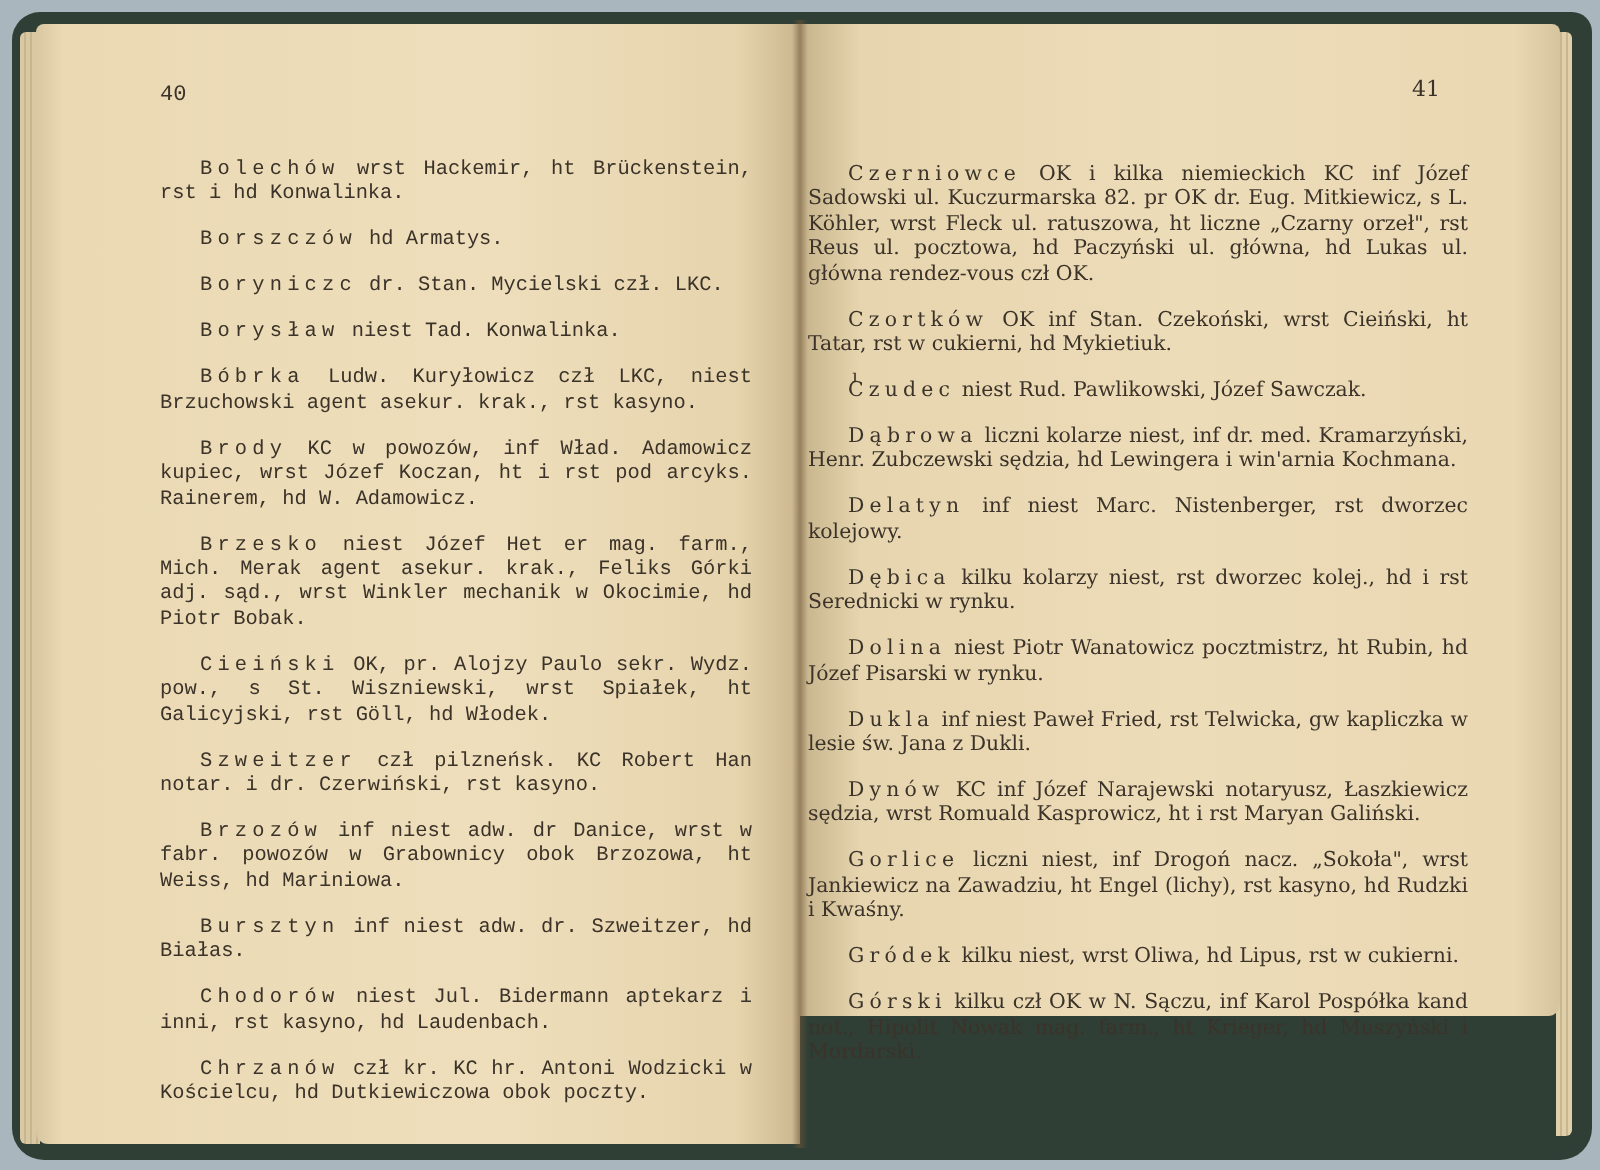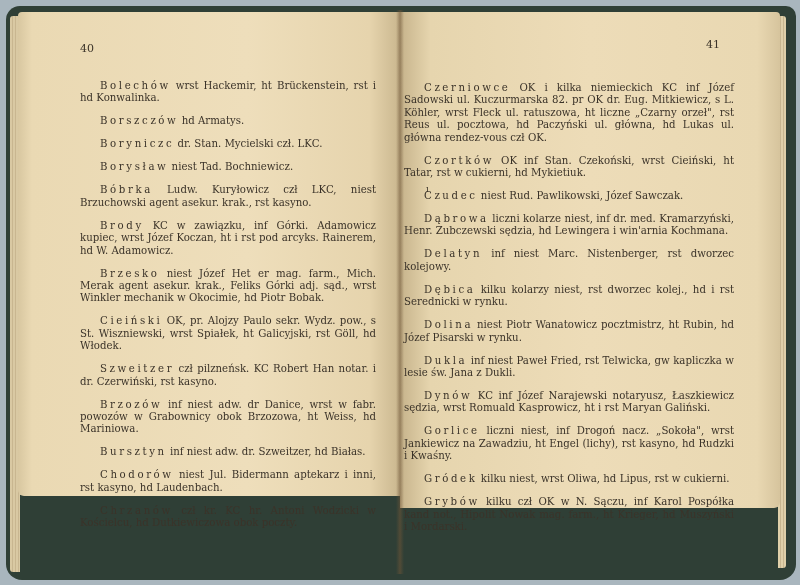--- a/index.html
+++ b/index.html
@@ -1,20 +1,20 @@
 <!DOCTYPE html>
 <html><head>
 <meta charset="utf-8">
 <style>
   html,body{margin:0;padding:0;}
   body{width:800px;height:585px;overflow:hidden;background:#a9b6be;position:relative;font-family:"DejaVu Serif","Liberation Serif",serif;}
   .cover{position:absolute;left:6px;top:6px;width:790px;height:574px;background:#2f3f36;border-radius:14px 10px 16px 16px;}
   .page{position:absolute;background:#ecdcb5;color:#3b3329;}
-  .page.left{left:18px;top:12px;width:382px;height:484px;border-radius:4px 0 0 6px;
-    background:linear-gradient(90deg,#d8c7a0 0px,#ead9b3 14px,#eedebb 60%,#e6d4ad 92%,#c9b68e 100%);}
+  .page.left{left:18px;top:12px;width:382px;height:560px;border-radius:4px 0 0 6px;
+    background:linear-gradient(90deg,#d8c7a0 0px,#ead9b3 14px,#eedebb 60%,#e6d4ad 92%,#c9b68e 100%);font-family:Liberation Mono, monospace;}
   .page.right{left:400px;top:12px;width:380px;height:496px;border-radius:0 4px 6px 0;
     background:linear-gradient(90deg,#c6b38b 0px,#e6d5ae 8%,#eddcb8 50%,#e9d8b2 94%,#d6c49d 100%);}
   .edges-left{position:absolute;left:10px;top:16px;width:10px;height:556px;background:repeating-linear-gradient(90deg,#d9c9a3 0 2px,#c8b690 2px 3px);border-radius:3px 0 0 3px;}
   .edges-right{position:absolute;left:778px;top:16px;width:8px;height:552px;background:repeating-linear-gradient(90deg,#e0d0aa 0 2px,#c8b690 2px 3px);border-radius:0 3px 3px 0;}
   .gutter{position:absolute;left:396px;top:10px;width:8px;height:564px;background:linear-gradient(90deg,rgba(120,95,60,0) 0,rgba(110,85,55,.55) 50%,rgba(120,95,60,0) 100%);}
   .pnum{position:absolute;font-size:11px;color:#3b3329;}
   .entries{position:absolute;font-size:10.2px;line-height:12.4px;text-align:justify;}
   .entry{margin:0 0 10.6px 0;text-indent:20px;}
   .place{letter-spacing:2.6px;}
   .left .entries{left:62px;top:68px;width:296px;}
@@ -27,23 +27,23 @@
 <div class="cover"></div>
 <div class="edges-left"></div>
 <div class="edges-right"></div>
 
 <div class="page left">
   <div class="pnum" style="left:62px;top:30px;">40</div>
   <div class="entries" id="left-entries">
       <p class="entry"><span class="place">Bolechów</span><span> wrst Hackemir, ht Brückenstein, rst i hd Konwalinka.</span></p>
       <p class="entry"><span class="place">Borszczów</span><span> hd Armatys.</span></p>
       <p class="entry"><span class="place">Boryniczc</span><span> dr. Stan. Mycielski czł. LKC.</span></p>
-      <p class="entry"><span class="place">Borysław</span><span> niest Tad. Bochniewicz.</span></p>
+      <p class="entry"><span class="place">Borysław</span><span> niest Tad. Konwalinka.</span></p>
       <p class="entry"><span class="place">Bóbrka</span><span> Ludw. Kuryłowicz czł LKC, niest Brzuchowski agent asekur. krak., rst kasyno.</span></p>
-      <p class="entry"><span class="place">Brody</span><span> KC w zawiązku, inf Górki. Adamowicz kupiec, wrst Józef Koczan, ht i rst pod arcyks. Rainerem, hd W. Adamowicz.</span></p>
+      <p class="entry"><span class="place">Brody</span><span> KC w powozów, inf Wład. Adamowicz kupiec, wrst Józef Koczan, ht i rst pod arcyks. Rainerem, hd W. Adamowicz.</span></p>
       <p class="entry"><span class="place">Brzesko</span><span> niest Józef Het er mag. farm., Mich. Merak agent asekur. krak., Feliks Górki adj. sąd., wrst Winkler mechanik w Okocimie, hd Piotr Bobak.</span></p>
       <p class="entry"><span class="place">Cieiński</span><span> OK, pr. Alojzy Paulo sekr. Wydz. pow., s St. Wiszniewski, wrst Spiałek, ht Galicyjski, rst Göll, hd Włodek.</span></p>
       <p class="entry"><span class="place">Szweitzer</span><span> czł pilzneńsk. KC Robert Han notar. i dr. Czerwiński, rst kasyno.</span></p>
       <p class="entry"><span class="place">Brzozów</span><span> inf niest adw. dr Danice, wrst w fabr. powozów w Grabownicy obok Brzozowa, ht Weiss, hd Mariniowa.</span></p>
       <p class="entry"><span class="place">Bursztyn</span><span> inf niest adw. dr. Szweitzer, hd Białas.</span></p>
       <p class="entry"><span class="place">Chodorów</span><span> niest Jul. Bidermann aptekarz i inni, rst kasyno, hd Laudenbach.</span></p>
       <p class="entry"><span class="place">Chrzanów</span><span> czł kr. KC hr. Antoni Wodzicki w Kościelcu, hd Dutkiewiczowa obok poczty.</span></p>
     </div>
 </div>
 
@@ -55,17 +55,17 @@
       <p class="entry"><span class="place">Czortków</span><span> OK inf Stan. Czekoński, wrst Cieiński, ht Tatar, rst w cukierni, hd Mykietiuk.</span></p>
       <p class="entry"><span class="place">Czudec</span><span> niest Rud. Pawlikowski, Józef Sawczak.</span></p>
       <p class="entry"><span class="place">Dąbrowa</span><span> liczni kolarze niest, inf dr. med. Kramarzyński, Henr. Zubczewski sędzia, hd Lewingera i win'arnia Kochmana.</span></p>
       <p class="entry"><span class="place">Delatyn</span><span> inf niest Marc. Nistenberger, rst dworzec kolejowy.</span></p>
       <p class="entry"><span class="place">Dębica</span><span> kilku kolarzy niest, rst dworzec kolej., hd i rst Serednicki w rynku.</span></p>
       <p class="entry"><span class="place">Dolina</span><span> niest Piotr Wanatowicz pocztmistrz, ht Rubin, hd Józef Pisarski w rynku.</span></p>
       <p class="entry"><span class="place">Dukla</span><span> inf niest Paweł Fried, rst Telwicka, gw kapliczka w lesie św. Jana z Dukli.</span></p>
       <p class="entry"><span class="place">Dynów</span><span> KC inf Józef Narajewski notaryusz, Łaszkiewicz sędzia, wrst Romuald Kasprowicz, ht i rst Maryan Galiński.</span></p>
       <p class="entry"><span class="place">Gorlice</span><span> liczni niest, inf Drogoń nacz. „Sokoła", wrst Jankiewicz na Zawadziu, ht Engel (lichy), rst kasyno, hd Rudzki i Kwaśny.</span></p>
       <p class="entry"><span class="place">Gródek</span><span> kilku niest, wrst Oliwa, hd Lipus, rst w cukierni.</span></p>
-      <p class="entry"><span class="place">Grybów</span><span> kilku czł OK w N. Sączu, inf Karol Pospółka kand not., Hipolit Nowak mag. farm., ht Krieger, hd Muszyński i Mordarski.</span></p>
+      <p class="entry"><span class="place">Górski</span><span> kilku czł OK w N. Sączu, inf Karol Pospółka kand not., Hipolit Nowak mag. farm., ht Krieger, hd Muszyński i Mordarski.</span></p>
     </div>
 </div>
 
 <div class="gutter"></div>
 
 </body></html>

